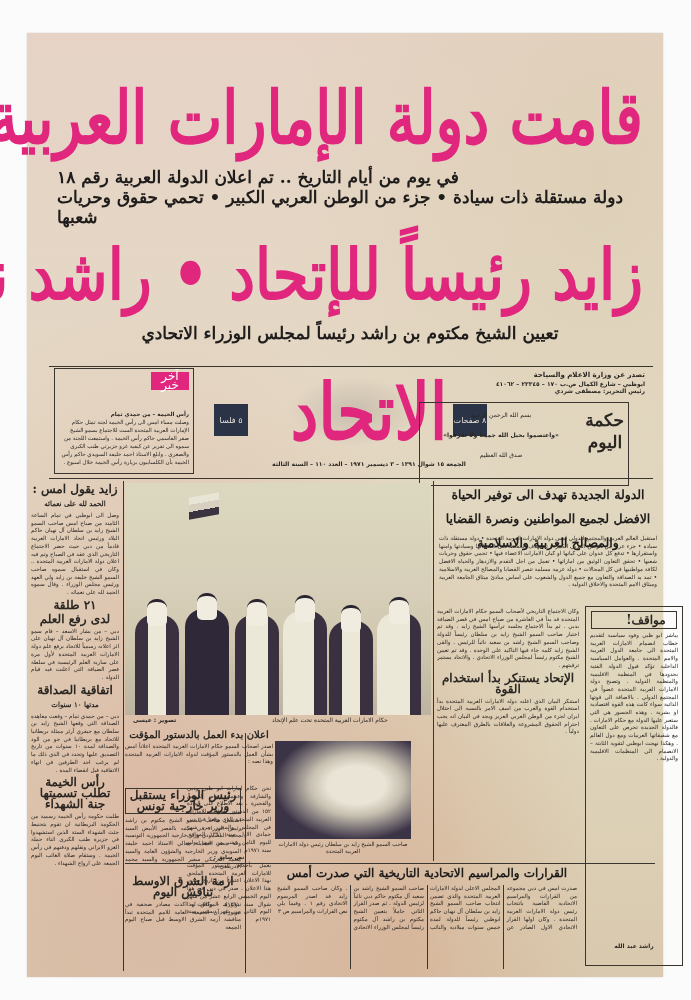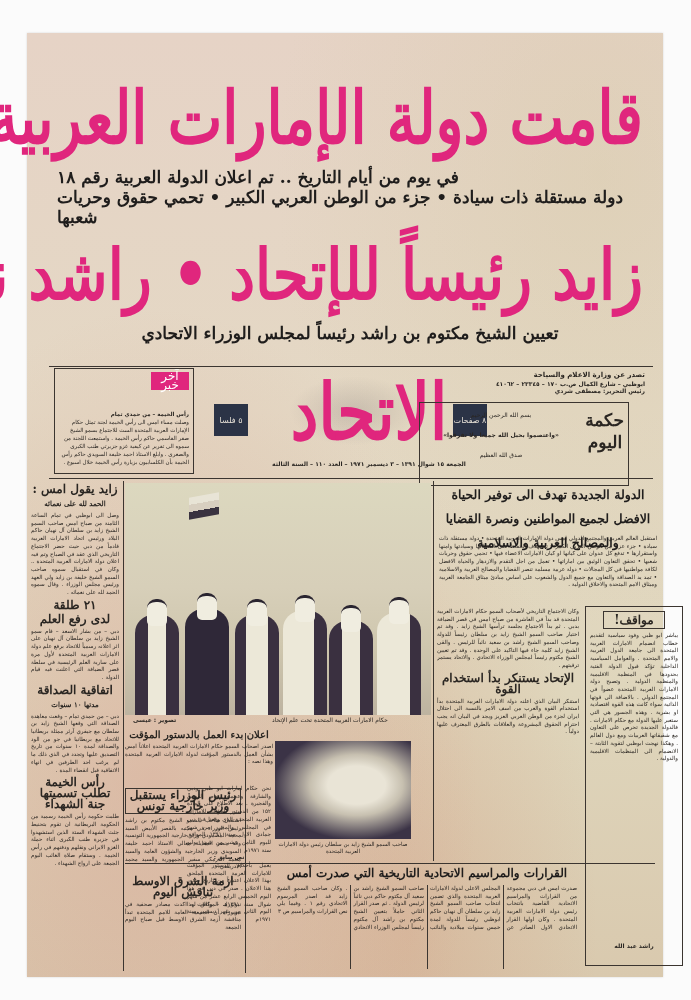--- a/index.html
+++ b/index.html
@@ -98,21 +98,21 @@
   .vrule { position:absolute; width:1px; background:#3b3530; }
   .hrule { position:absolute; height:1px; background:#3b3530; }
   .story-head {
     position:absolute; font-family:"DejaVu Serif", serif; font-weight:bold; text-align:center; color:#1f1d1c;
   }
   .mawaqif {
     position:absolute; left:558px; top:573px; width:98px; height:360px; border:1px solid #3b3530; box-sizing:border-box;
   }
   .mawaqif .ttl {
     margin:4px auto 3px; width:60px; border:1px solid #3b3530; font-family:"DejaVu Serif", serif; font-weight:bold;
-    font-size:12px; text-align:center; line-height:16px;
+    font-size:12px; text-align:center; line-height:16px;padding-left:24px;
   }
 </style>
 </head>
 <body>
 
 <div class="paper">
 
   <div class="headline1 rtl">قامت دولة الإمارات العربية المتحدة</div>
   <div class="sub1 rtl">
     <div>في يوم من أيام التاريخ .. تم اعلان الدولة العربية رقم ١٨</div>

